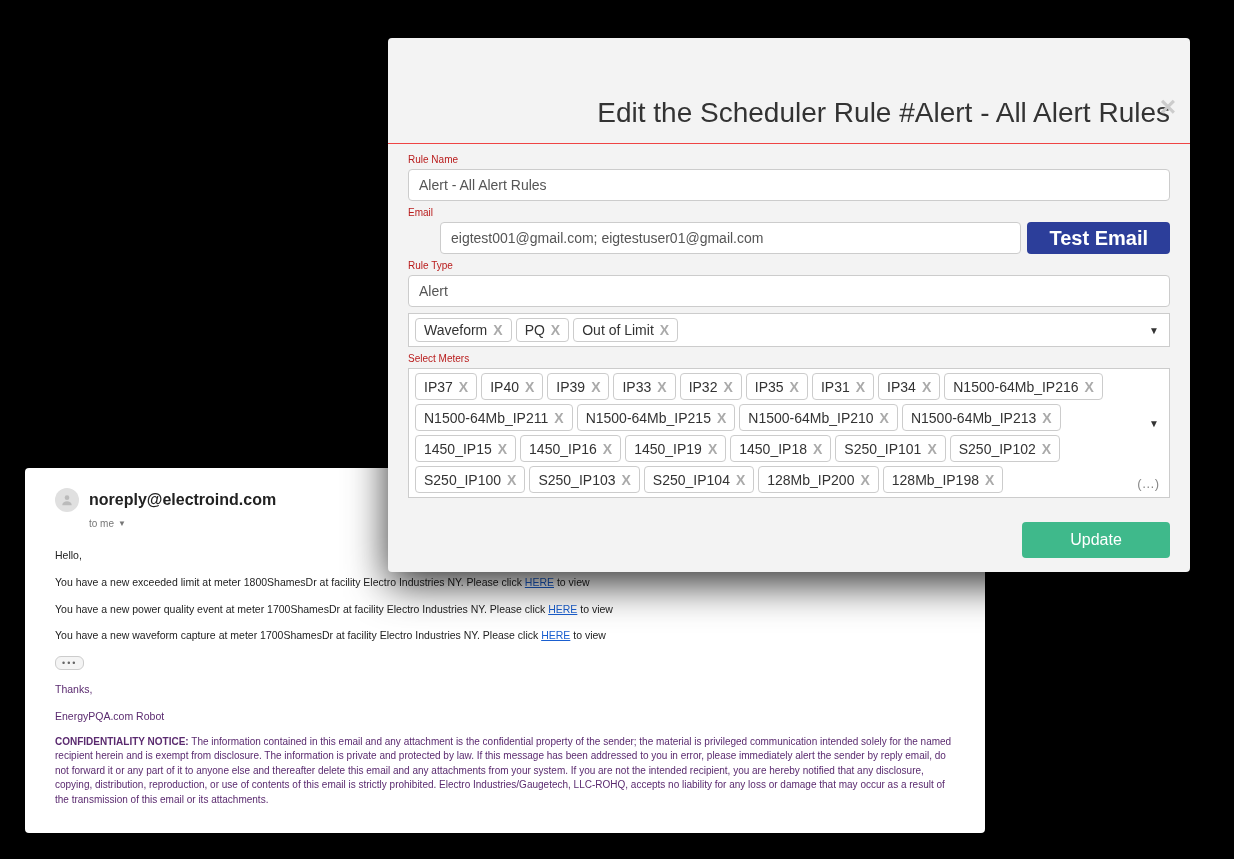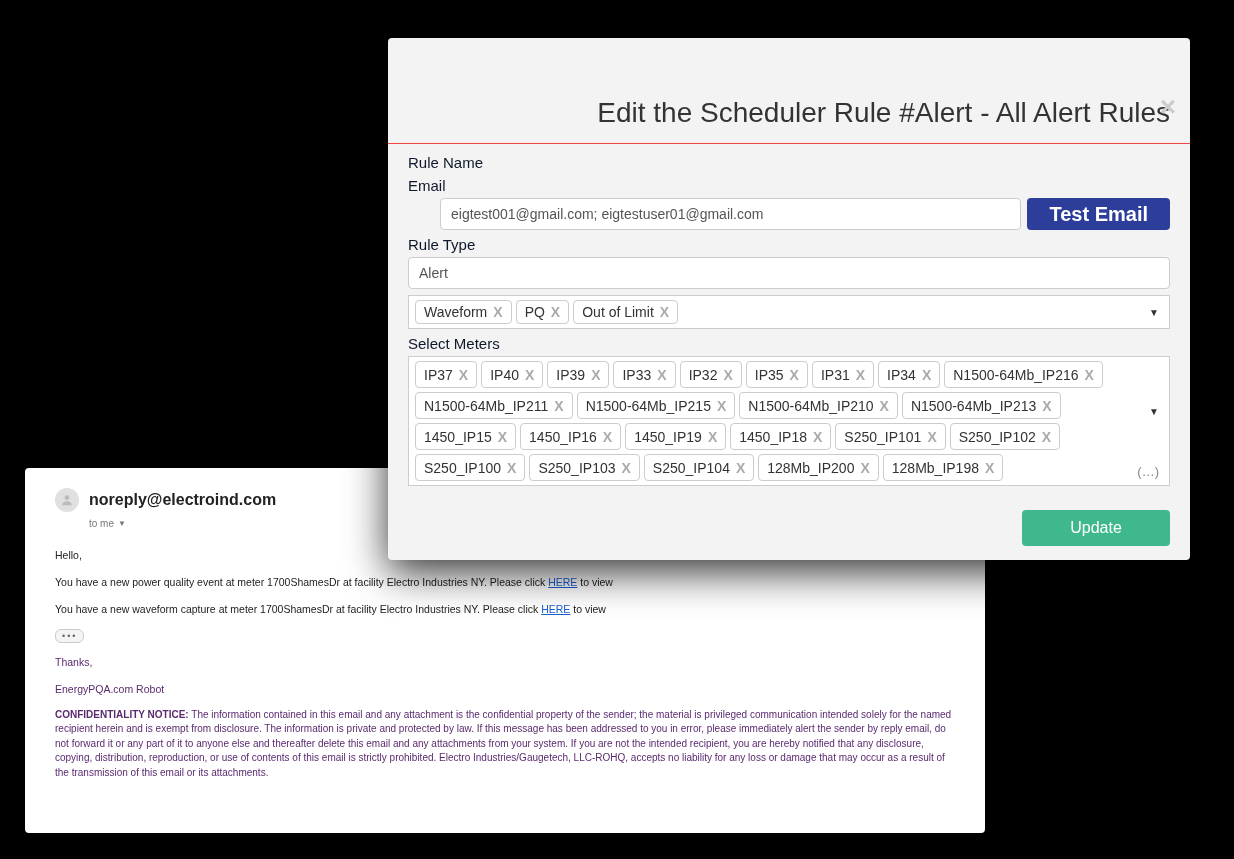--- a/index.html
+++ b/index.html
@@ -62,21 +62,21 @@
     text-align: right;
     margin-top: 37px;
   }
   .modal-title { font-size: 28px; font-weight: 500; color: #333; }
   .modal-close {
     position: absolute; right: 14px; top: 16px;
     font-size: 28px; color: #ccc; font-weight:700; cursor:pointer;
   }
   .modal-body { padding: 10px 20px 8px; }
   .form-group { margin-bottom: 6px; }
-  .form-label { font-size: 15px; color: #0f172a; margin-bottom: 4px; display:block; }
+  .form-label { font-size: 10px; color: #b91c1c; margin-bottom: 4px; display:block; }
   .form-control {
     width: 100%; background:#fff; border:1px solid #ccc; border-radius:4px;
     padding:7px 10px; font-size:14px; color:#555;
   }
   .email-row { display:flex; gap:6px;margin-left:32px; }
   .email-row .form-control { flex:1; }
   .btn-test {
     background:#2c3e9a; color:#fff; border:none; border-radius:4px;
     padding:0 22px; font-size:20px; font-weight:700; white-space:nowrap;
   }
@@ -120,40 +120,42 @@
     </div>
     <div class="email-from">noreply@electroind.com</div>
   </div>
   <div class="email-to">
     <span>to me</span>
     <span class="caret">▼</span>
   </div>
   <div class="email-body">
     <p>Hello,</p>
     <div id="email-lines">
+        <p><span>You have a new exceeded limit at meter 1800ShamesDr at facility Electro Industries NY. Please click </span><a href="#">HERE</a><span> to view</span></p>
         <p><span>You have a new power quality event at meter 1700ShamesDr at facility Electro Industries NY. Please click </span><a href="#">HERE</a><span> to view</span></p>
         <p><span>You have a new waveform capture at meter 1700ShamesDr at facility Electro Industries NY. Please click </span><a href="#">HERE</a><span> to view</span></p>
       </div>
     <p><span class="ellips-box">•••</span></p>
     <p class="signoff">Thanks,</p>
     <p class="robot">EnergyPQA.com Robot</p>
     <p class="conf-notice">
       <b>CONFIDENTIALITY NOTICE:</b><span> The information contained in this email and any attachment is the confidential property of the sender; the material is privileged communication intended solely for the named recipient herein and is exempt from disclosure. The information is private and protected by law. If this message has been addressed to you in error, please immediately alert the sender by reply email, do not forward it or any part of it to anyone else and thereafter delete this email and any attachments from your system. If you are not the intended recipient, you are hereby notified that any disclosure, copying, distribution, reproduction, or use of contents of this email is strictly prohibited. Electro Industries/Gaugetech, LLC-ROHQ, accepts no liability for any loss or damage that may occur as a result of the transmission of this email or its attachments.</span>
     </p>
   </div>
 </div>
 
 <div class="modal">
   <div class="modal-header">
     <div class="modal-title">Edit the Scheduler Rule #Alert - All Alert Rules</div>
     <div class="modal-close">×</div>
   </div>
   <div class="modal-body">
     <div class="form-group">
       <label class="form-label">Rule Name</label>
+      <input class="form-control" value="Alert - All Alert Rules" style="">
     </div>
     <div class="form-group">
       <label class="form-label">Email</label>
       <div class="email-row">
         <input class="form-control" value="eigtest001@gmail.com; eigtestuser01@gmail.com" style="">
         <button class="btn-test">Test Email</button>
       </div>
     </div>
     <div class="form-group">
       <label class="form-label">Rule Type</label>

